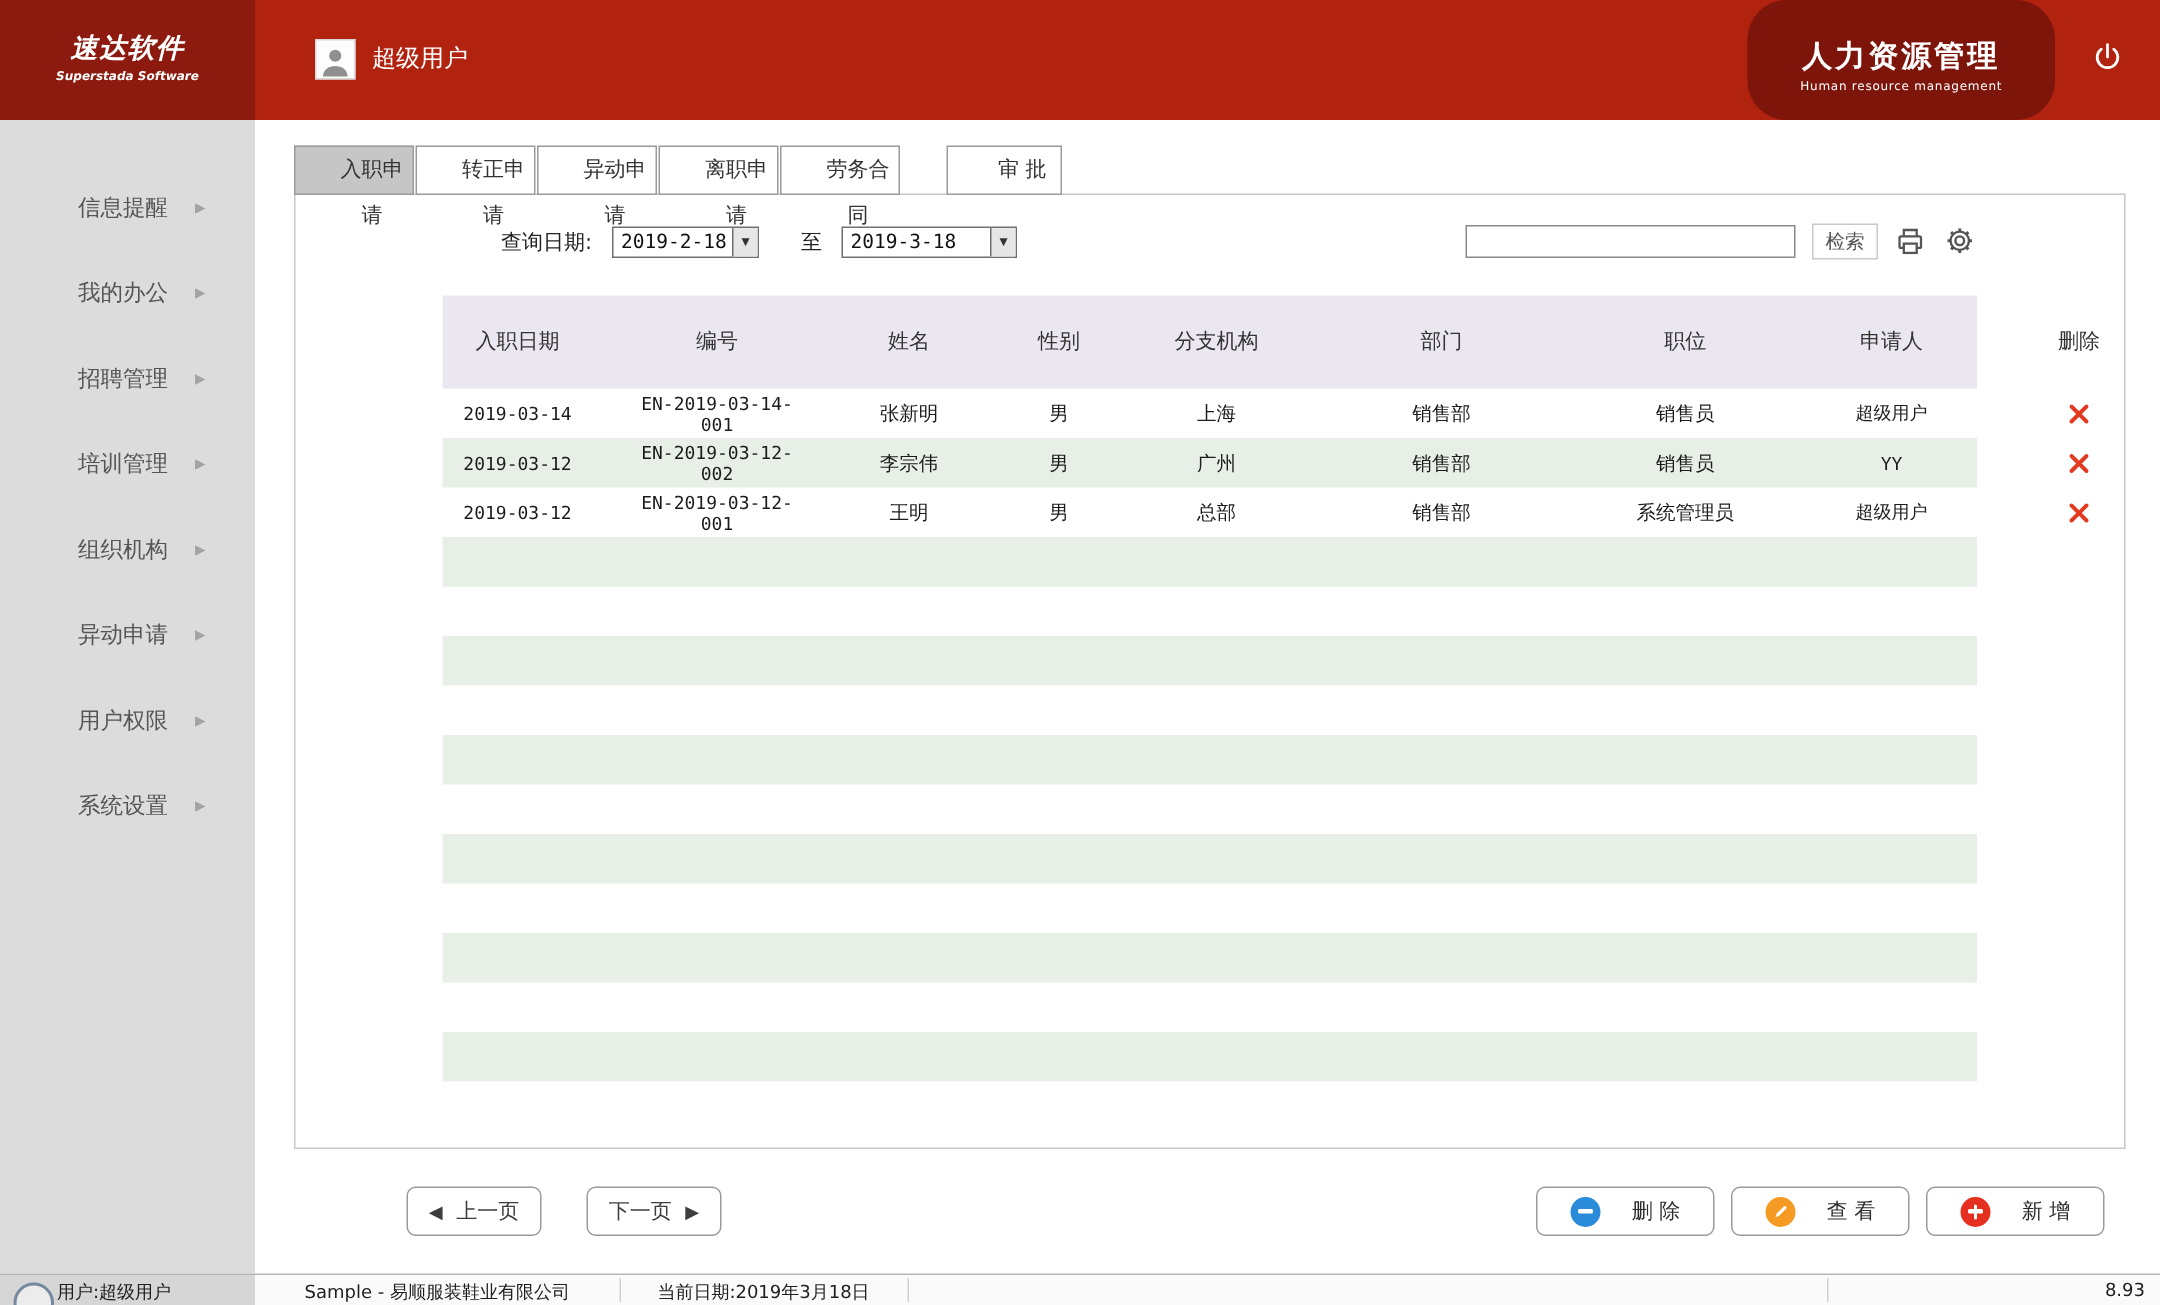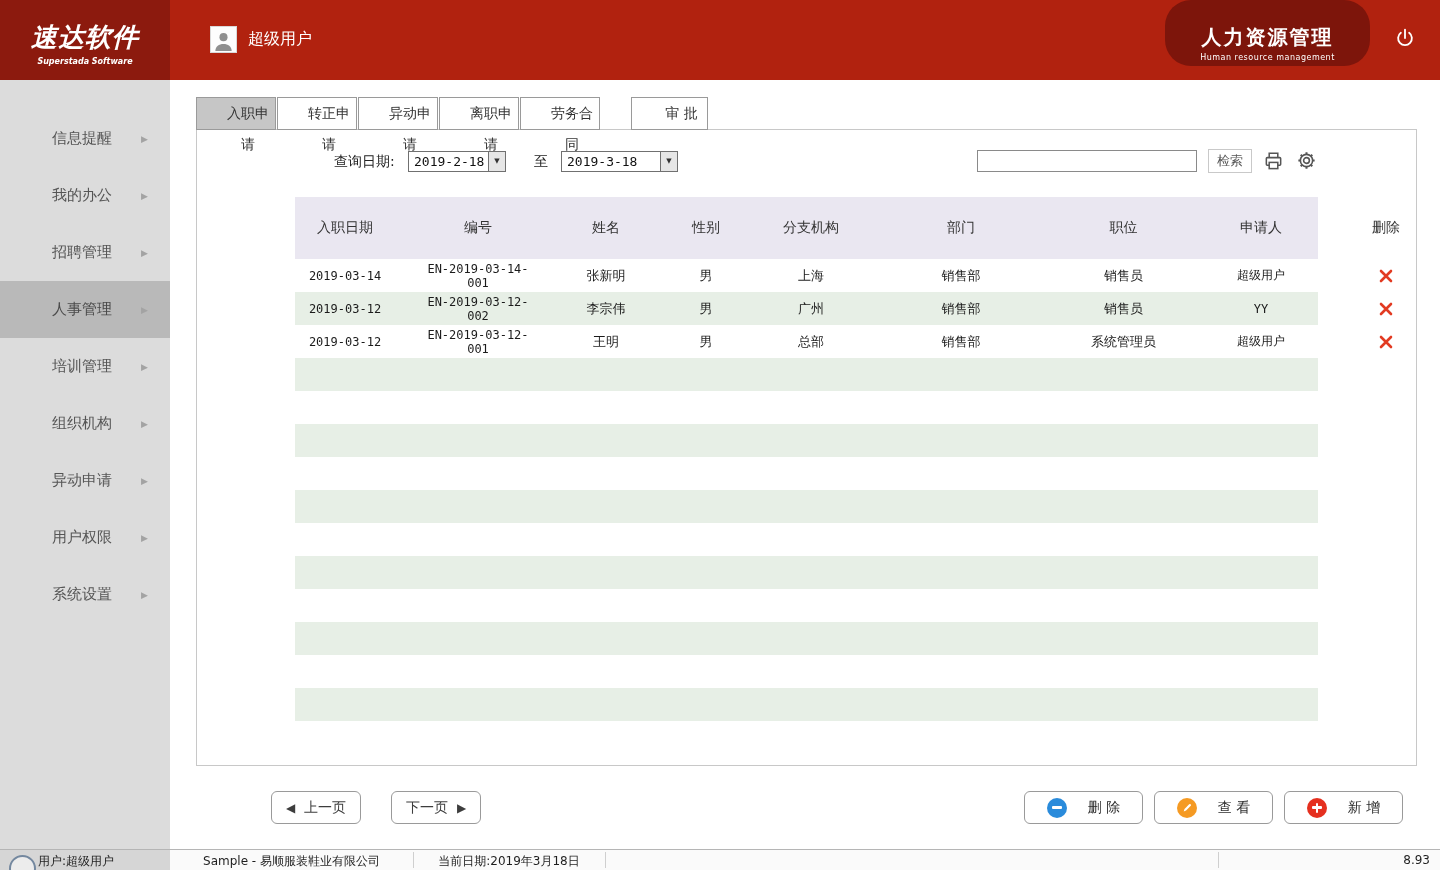--- a/index.html
+++ b/index.html
@@ -3,32 +3,32 @@
 <meta charset="utf-8">
 <style>
   * { margin:0; padding:0; box-sizing:border-box; }
   html,body { width:1440px; height:870px; }
   body { font-family:"DejaVu Sans","Liberation Sans",sans-serif; background:#fff; overflow:hidden; position:relative; }
   #app { position:absolute; left:0; top:0; width:1440px; height:870px; background:#fff; }
 
   
   .header { position:absolute; left:0; top:0; width:1440px; height:80px; background:#b1220f; }
   .logo-block { position:absolute; left:0; top:0; width:170px; height:80px; background:#8c1a0e; color:#fff; text-align:center; padding-top:20px; }
-  .logo-title { font-size:26px; font-weight:bold; font-style:italic; letter-spacing:1px; }
+  .logo-title { font-size:18px; font-weight:bold; font-style:italic; letter-spacing:1px; }
   .logo-sub { font-size:8px; font-weight:bold; font-style:italic; margin-top:2px; }
   .header-user { position:absolute; left:210px; top:26px; display:flex; align-items:center; gap:11px; color:#fff; font-size:16px; }
   .avatar { width:27px; height:27px; background:#fdfdfd; border:1px solid #d9d9d9; display:flex; align-items:flex-end; justify-content:center; overflow:hidden; }
-  .hr-block { position:absolute; right:70px; top:0; width:205px; height:66px; background:#7d150b; color:#fff; text-align:center; padding-top:24px;border-radius:26px; }
+  .hr-block { position:absolute; right:70px; top:0; width:205px; height:80px; background:#7d150b; color:#fff; text-align:center; padding-top:24px;border-radius:26px; }
   .hr-title { font-size:20px; font-weight:bold; letter-spacing:2px; }
   .hr-sub { font-size:8px; margin-top:2px; letter-spacing:.5px; }
   .power-block { position:absolute; right:0; top:0; width:70px; height:80px; display:flex; align-items:center; justify-content:center; cursor:pointer; }
 
   
   .sidebar { position:absolute; left:0; top:80px; width:170px; height:769px; background:#dcdcdc; padding-top:30px; }
-  .side-item { height:57px; display:flex; align-items:center; padding-left:52px; gap:29px; font-size:15px; color:#555; cursor:pointer; }
+  .side-item { height:57px; display:flex; align-items:center; padding-left:52px; gap:18px; font-size:15px; color:#555; cursor:pointer; }
   .side-item .arrow { font-size:9px; color:#a3a3a3; }
   .side-item.active { background:#b9b9b9; color:#4a4a4a; }
 
   
   .tabs { position:absolute; left:196px; top:97px; display:flex; z-index:2; }
   .tab { width:80px; height:33px; line-height:31px; text-align:center; font-size:14px; color:#333; background:#fff; border:1px solid #9a9a9a; margin-right:1px; cursor:pointer;padding-left:24px; }
   .tab.active { background:#c6c6c6; }
   .tab.detached { margin-left:30px; width:77px; }
 
   
@@ -119,24 +119,20 @@
     <div class="side-item">
         <span>信息提醒</span>
         <span class="arrow">▶</span>
       </div>
     <div class="side-item">
         <span>我的办公</span>
         <span class="arrow">▶</span>
       </div>
     <div class="side-item">
         <span>招聘管理</span>
-        <span class="arrow">▶</span>
-      </div>
-    <div class="side-item active">
-        <span>人事管理</span>
         <span class="arrow">▶</span>
       </div>
     <div class="side-item">
         <span>培训管理</span>
         <span class="arrow">▶</span>
       </div>
     <div class="side-item">
         <span>组织机构</span>
         <span class="arrow">▶</span>
       </div>

